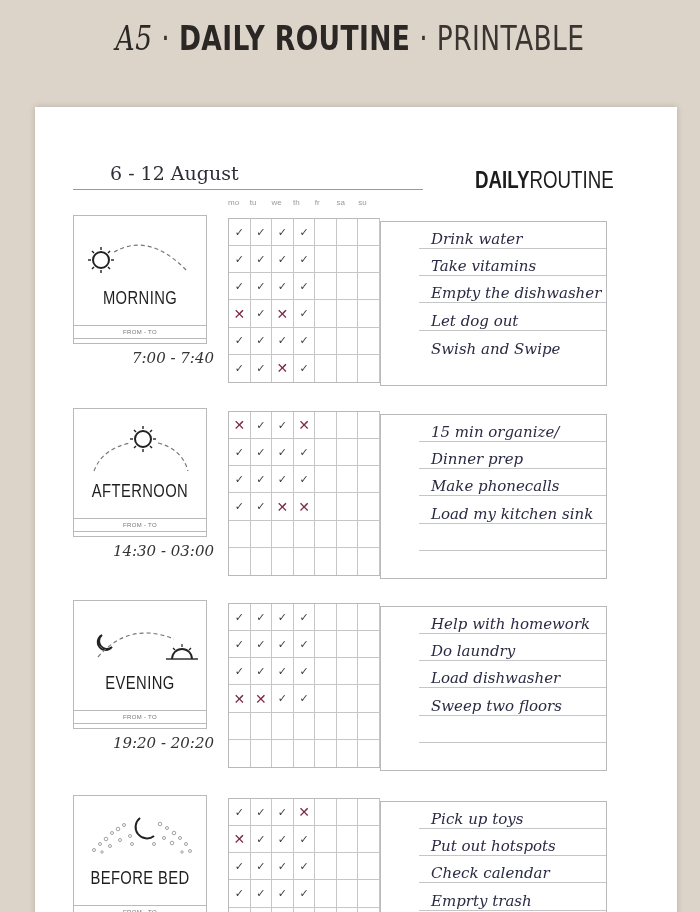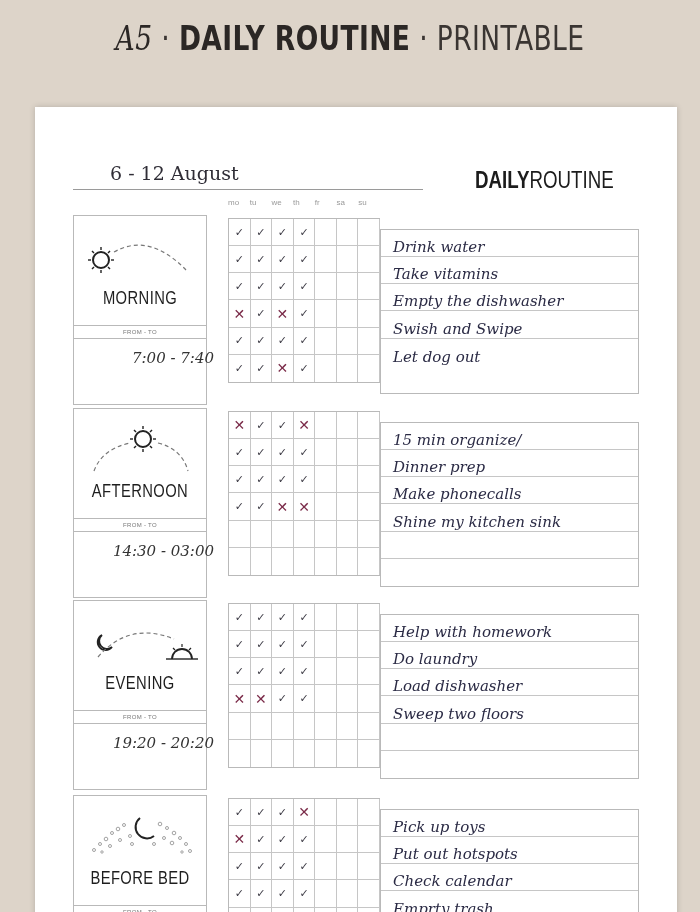--- a/index.html
+++ b/index.html
@@ -41,21 +41,21 @@
   .title .b { font-weight: bold; }
   .title .n { font-weight: normal; }
   .days {
     position: absolute; left: 228px; top: 198px; height: 12px; display: flex;
   }
   .days span {
     width: 21.7px; font-size: 8px; color: #9a9a9a;
   }
   .section { position: absolute; left: 0; width: 700px; height: 190px; }
   .label-box {
-    position: absolute; left: 73px; top: 0; width: 134px; height: 190px;
+    position: absolute; left: 73px; top: 0; width: 134px; height: 129px;
     border: 1px solid #b9b9b9; background: #fff;
   }
   .label-box .icon-area {
     position: absolute; left: 0; top: 0; width: 132px; height: 70px;
   }
   .label-box .name {
     position: absolute; left: 0; top: 72px; width: 132px; text-align: center;
     font-size: 18px; color: #1e1e1e; letter-spacing: 0.5px;
     transform: scaleX(0.82);
   }
@@ -77,23 +77,23 @@
   }
   .grid .cell {
     border-right: 1px solid #c6c6c6; border-bottom: 1px solid #c6c6c6;
     display: flex; align-items: center; justify-content: center;
     font-size: 12px; line-height: 1;
   }
   .grid .cell.row-last { border-bottom: none; }
   .mark-check { color: #3d3b45; font-size: 11px; }
   .mark-x { color: #7a2a48; font-size: 14px; font-family: "DejaVu Sans", sans-serif; }
   .tasks {
-    position: absolute; left: 380px; top: 14px; width: 259px; height: 165px;
+    position: absolute; left: 380px; top: 6px; width: 227px; height: 165px;
     border: 1px solid #b9b9b9;
-    display: grid; grid-template-rows: repeat(6, 1fr);
+    display: grid; grid-template-rows: repeat(6, 1fr); padding-left: 38px;
   }
   .tasks .task {
     border-bottom: 1px solid #c6c6c6; padding-left: 12px;
     display: flex; align-items: flex-end;
     font-family: "DejaVu Serif", serif; font-style: italic;
     font-size: 15px; color: #2a2a44; line-height: 1; padding-bottom: 1px;
     white-space: nowrap; overflow: visible;
   }
   .tasks .task:last-child { border-bottom: none; }
   svg { display: block; }
@@ -239,22 +239,22 @@
         <span class="mark-check">✓</span>
       </div>
       <div class="cell row-last"></div>
       <div class="cell row-last"></div>
       <div class="cell row-last"></div>
     </div>
   <div class="tasks">
       <div class="task">Drink water</div>
       <div class="task">Take vitamins</div>
       <div class="task">Empty the dishwasher</div>
+      <div class="task">Let dog out</div>
       <div class="task">Swish and Swipe</div>
-      <div class="task">Let dog out</div>
     </div>
 </div>
 
 <div class="section" style="top:408px;">
   <div class="label-box">
     <div class="icon-area">
       <svg width="132" height="70" viewBox="0 0 132 70">
         <circle cx="69" cy="30" r="8" fill="none" stroke="#222" stroke-width="2"></circle>
         <g stroke="#222" stroke-width="1.4">
           <line x1="69" y1="17" x2="69" y2="20"></line>
@@ -347,21 +347,21 @@
       <div class="cell row-last"></div>
       <div class="cell row-last"></div>
       <div class="cell row-last"></div>
       <div class="cell row-last"></div>
       <div class="cell row-last"></div>
     </div>
   <div class="tasks">
       <div class="task">15 min organize/</div>
       <div class="task">Dinner prep</div>
       <div class="task">Make phonecalls</div>
-      <div class="task">Shine my kitchen sink</div>
+      <div class="task">Load my kitchen sink</div>
       <div class="task"></div>
       <div class="task"></div>
     </div>
 </div>
 
 <div class="section" style="top:600px;">
   <div class="label-box">
     <div class="icon-area">
       <svg width="132" height="70" viewBox="0 0 132 70">
         <path d="M28 34 A8 8 0 1 0 38 46 A6 6 0 1 1 28 34 Z" fill="none" stroke="#222" stroke-width="1.8"></path>

